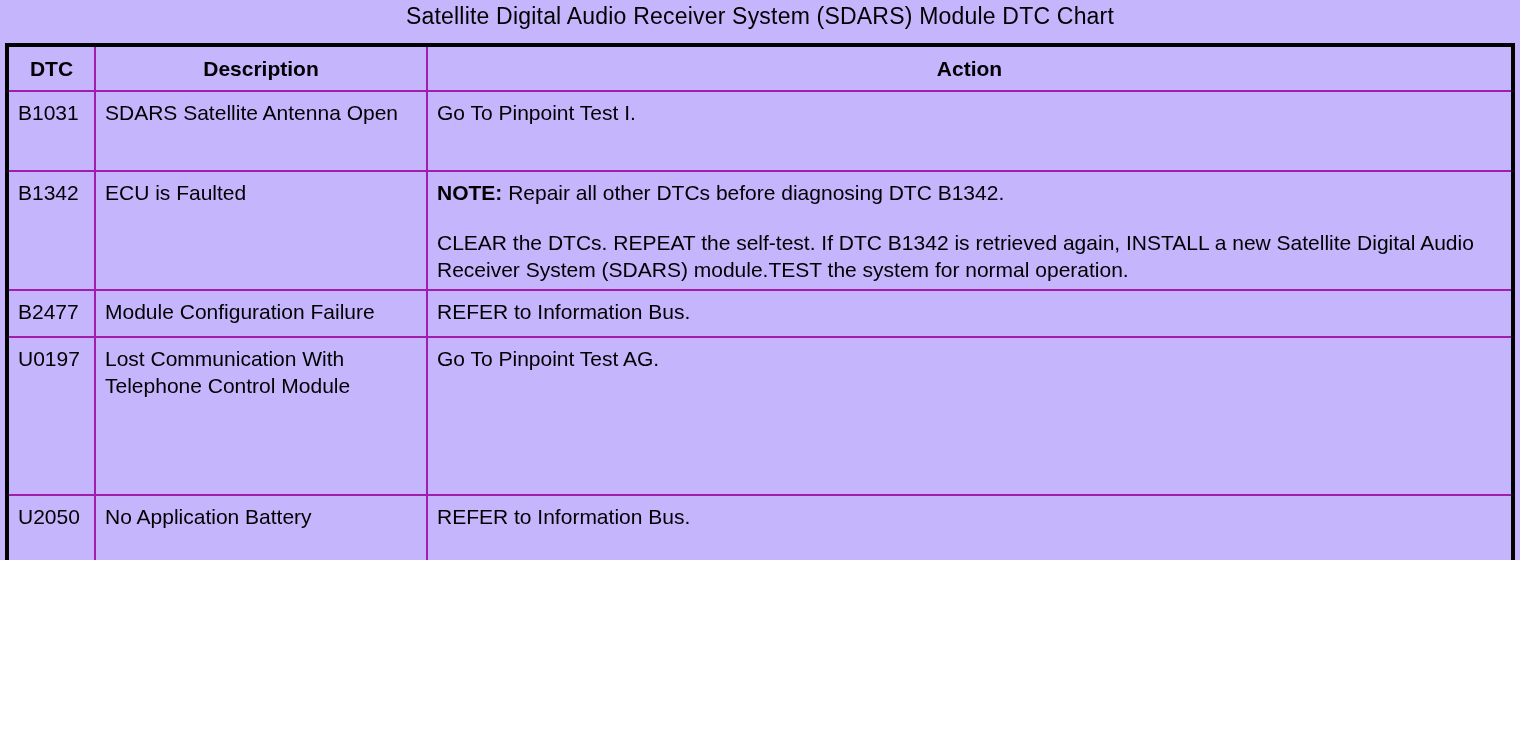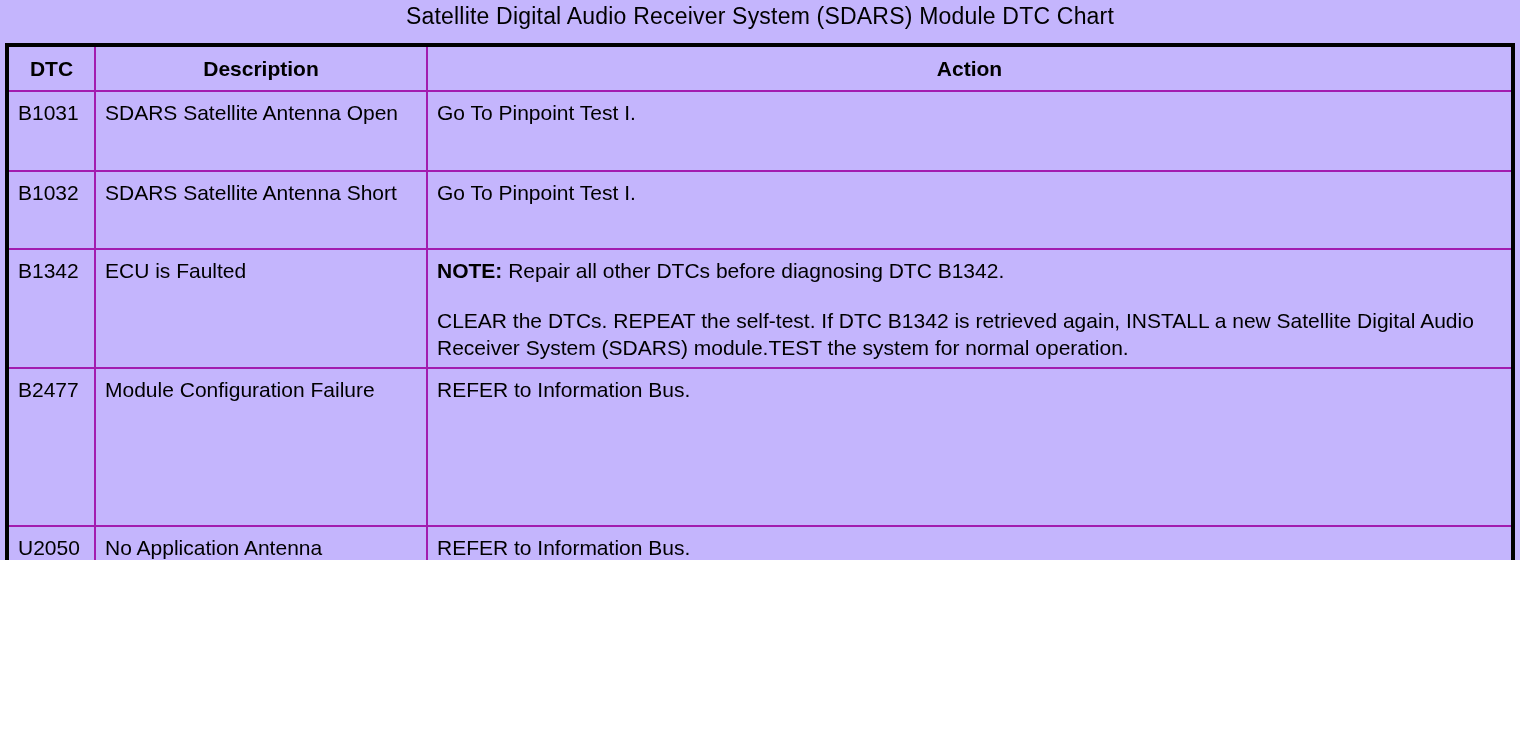--- a/index.html
+++ b/index.html
@@ -86,50 +86,50 @@
     </thead>
     <tbody id="table-body">
   <tr>
     <td class="cell-dtc">B1031</td>
     <td class="cell-desc">SDARS Satellite Antenna Open</td>
     <td class="cell-action">
             <p>Go To Pinpoint Test I.</p>
           </td>
   </tr>
 
-  <tr>
-    <td class="cell-dtc">B1032</td>
-    <td class="cell-desc">SDARS Satellite Antenna Short</td>
-    <td class="cell-action">
-            <p>Go To Pinpoint Test I.</p>
-          </td>
-  </tr>
 
 
   <tr>
     <td class="cell-dtc">B1342</td>
     <td class="cell-desc">ECU is Faulted</td>
     <td class="cell-action">
             <p><b>NOTE:</b> Repair all other DTCs before diagnosing DTC B1342.</p>
             <p>CLEAR the DTCs. REPEAT the self-test. If DTC B1342 is retrieved again, INSTALL a new Satellite Digital Audio Receiver System (SDARS) module.TEST the system for normal operation.</p>
           </td>
   </tr>
 
   <tr>
     <td class="cell-dtc">B2477</td>
     <td class="cell-desc">Module Configuration Failure</td>
     <td class="cell-action">
             <p>REFER to Information Bus.</p>
           </td>
   </tr>
 
 
+  <tr>
+    <td class="cell-dtc">U0197</td>
+    <td class="cell-desc">Lost Communication With Telephone Control Module</td>
+    <td class="cell-action">
+            <p>Go To Pinpoint Test AG.</p>
+          </td>
+  </tr>
 
   <tr>
     <td class="cell-dtc">U2050</td>
-    <td class="cell-desc">No Application Antenna</td>
+    <td class="cell-desc">No Application Battery</td>
     <td class="cell-action">
             <p>REFER to Information Bus.</p>
           </td>
   </tr>
 </tbody>
   </table>
 </div>
 
 </body></html>

